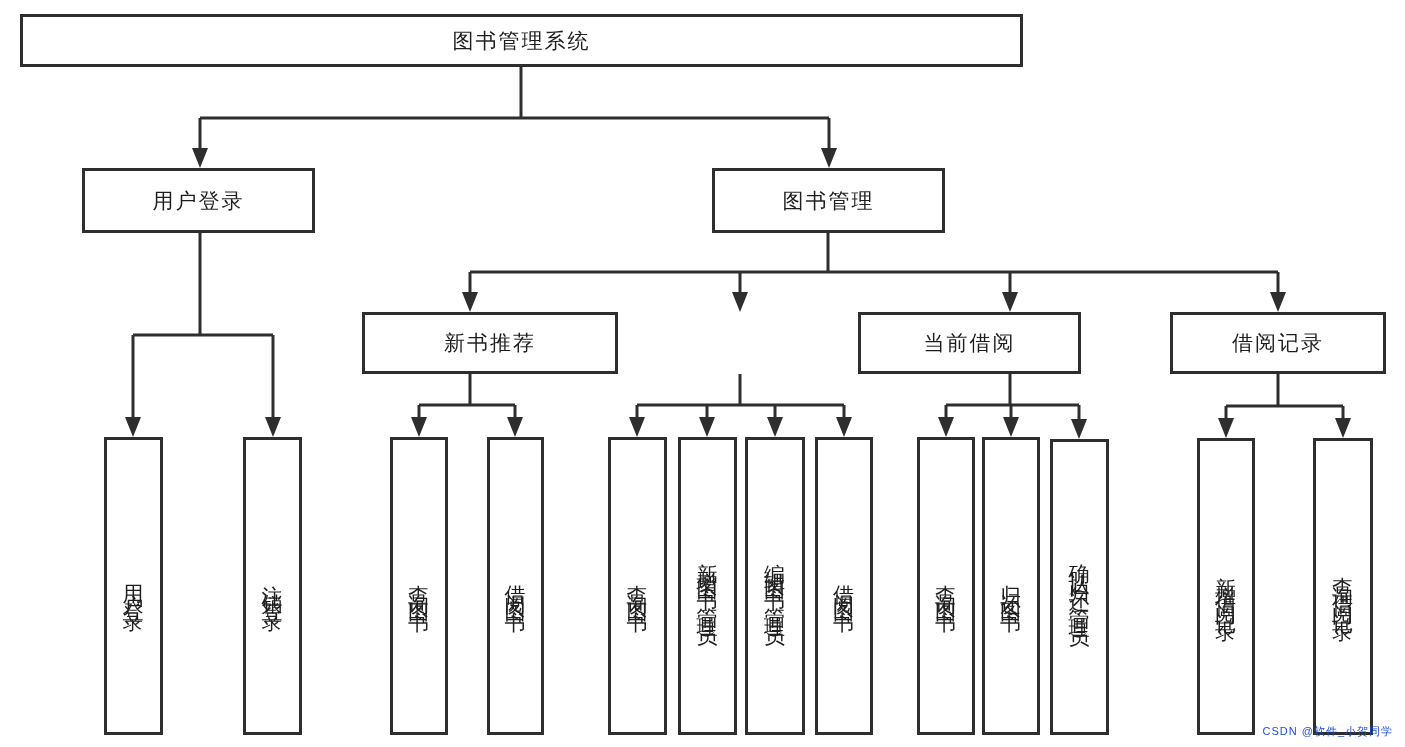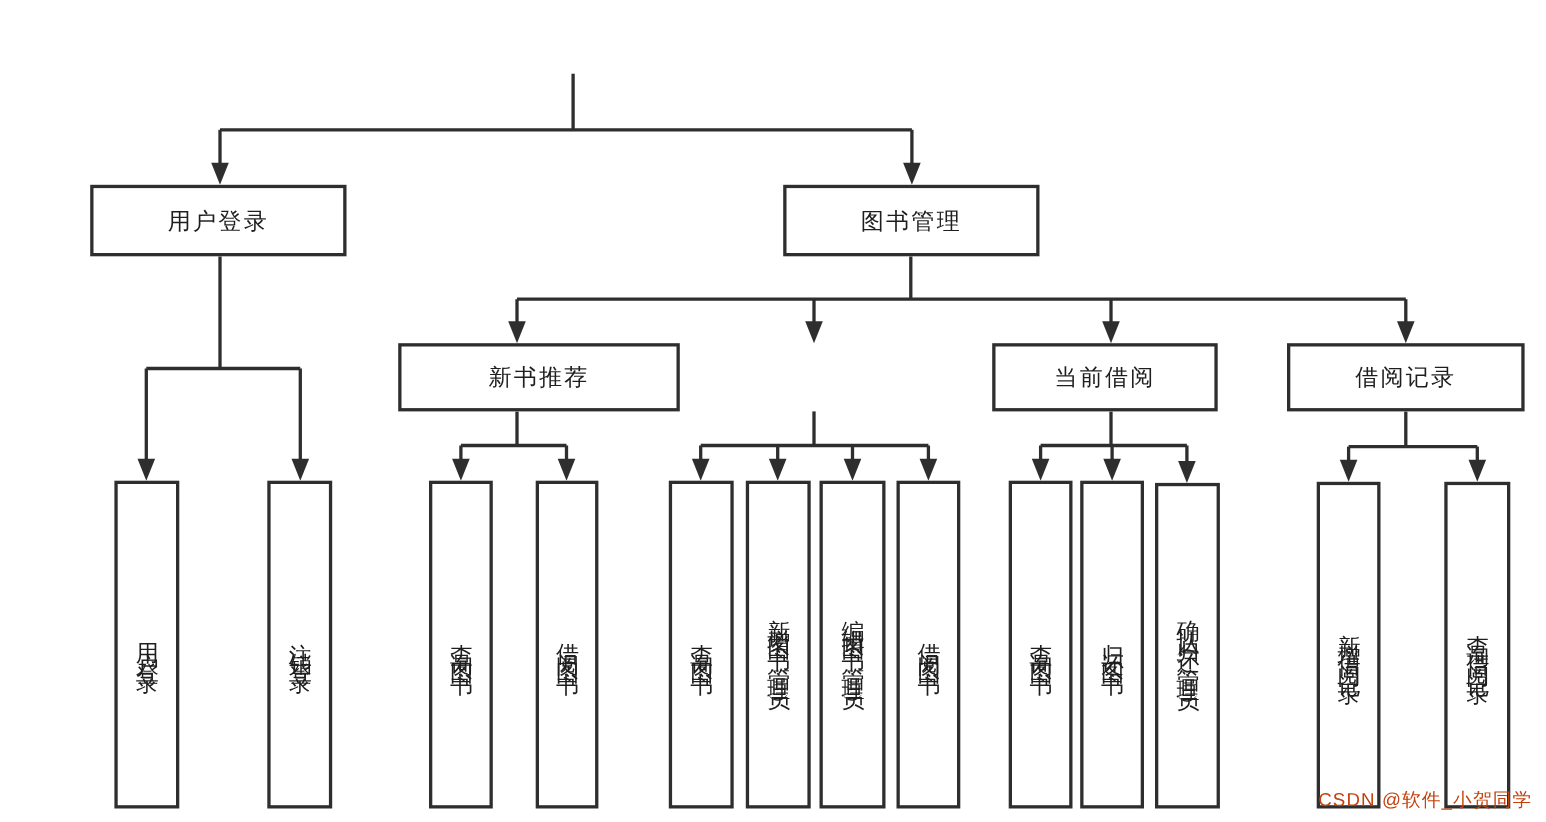--- a/index.html
+++ b/index.html
@@ -42,23 +42,23 @@
     font-size: 21px;
     letter-spacing: 9px;
     line-height: 1;
     white-space: nowrap;
     color: #1e1e1e;
   }
   .watermark {
     position: absolute;
     right: 12px;
     bottom: 8px;
-    font-size: 17px;
+    font-size: 11px;
     letter-spacing: 1px;
-    color: #c2410c;
+    color: #1d4ed8;
     white-space: nowrap;
   }
 </style>
 </head>
 <body>
 
 <div class="canvas">
 
   <svg class="connectors" viewBox="0 0 1405 747" xmlns="http://www.w3.org/2000/svg">
     <g stroke="#2e2e2e" stroke-width="3" fill="#2e2e2e">
@@ -131,32 +131,35 @@
         <line x1="1278" y1="374" x2="1278" y2="406"></line>
         <line x1="1226" y1="406" x2="1343" y2="406"></line>
         <line x1="1226" y1="406" x2="1226" y2="422"></line>
         <polygon points="1218,418 1234,418 1226,438" stroke="none"></polygon>
         <line x1="1343" y1="406" x2="1343" y2="422"></line>
         <polygon points="1335,418 1351,418 1343,438" stroke="none"></polygon>
       </g>
     </g>
   </svg>
 
+  <div class="node h" style="left:20px; top:14px; width:1003px; height:53px;">
+    <span>图书管理系统</span>
+  </div>
 
   <div class="node h" style="left:82px; top:168px; width:233px; height:65px;">
     <span>用户登录</span>
   </div>
   <div class="node h" style="left:712px; top:168px; width:233px; height:65px;">
     <span>图书管理</span>
   </div>
 
   <div class="node h" style="left:362px; top:312px; width:256px; height:62px;">
     <span>新书推荐</span>
   </div>
-  <div class="node h" style="left:902px; top:312px; width:205px; height:62px;">
+  <div class="node h" style="left:858px; top:312px; width:223px; height:62px;">
     <span>当前借阅</span>
   </div>
   <div class="node h" style="left:1170px; top:312px; width:216px; height:62px;">
     <span>借阅记录</span>
   </div>
 
   <div class="node v" style="left:104px; top:437px; width:59px; height:298px;">
     <span>用户登录</span>
   </div>
   <div class="node v" style="left:243px; top:437px; width:59px; height:298px;">

